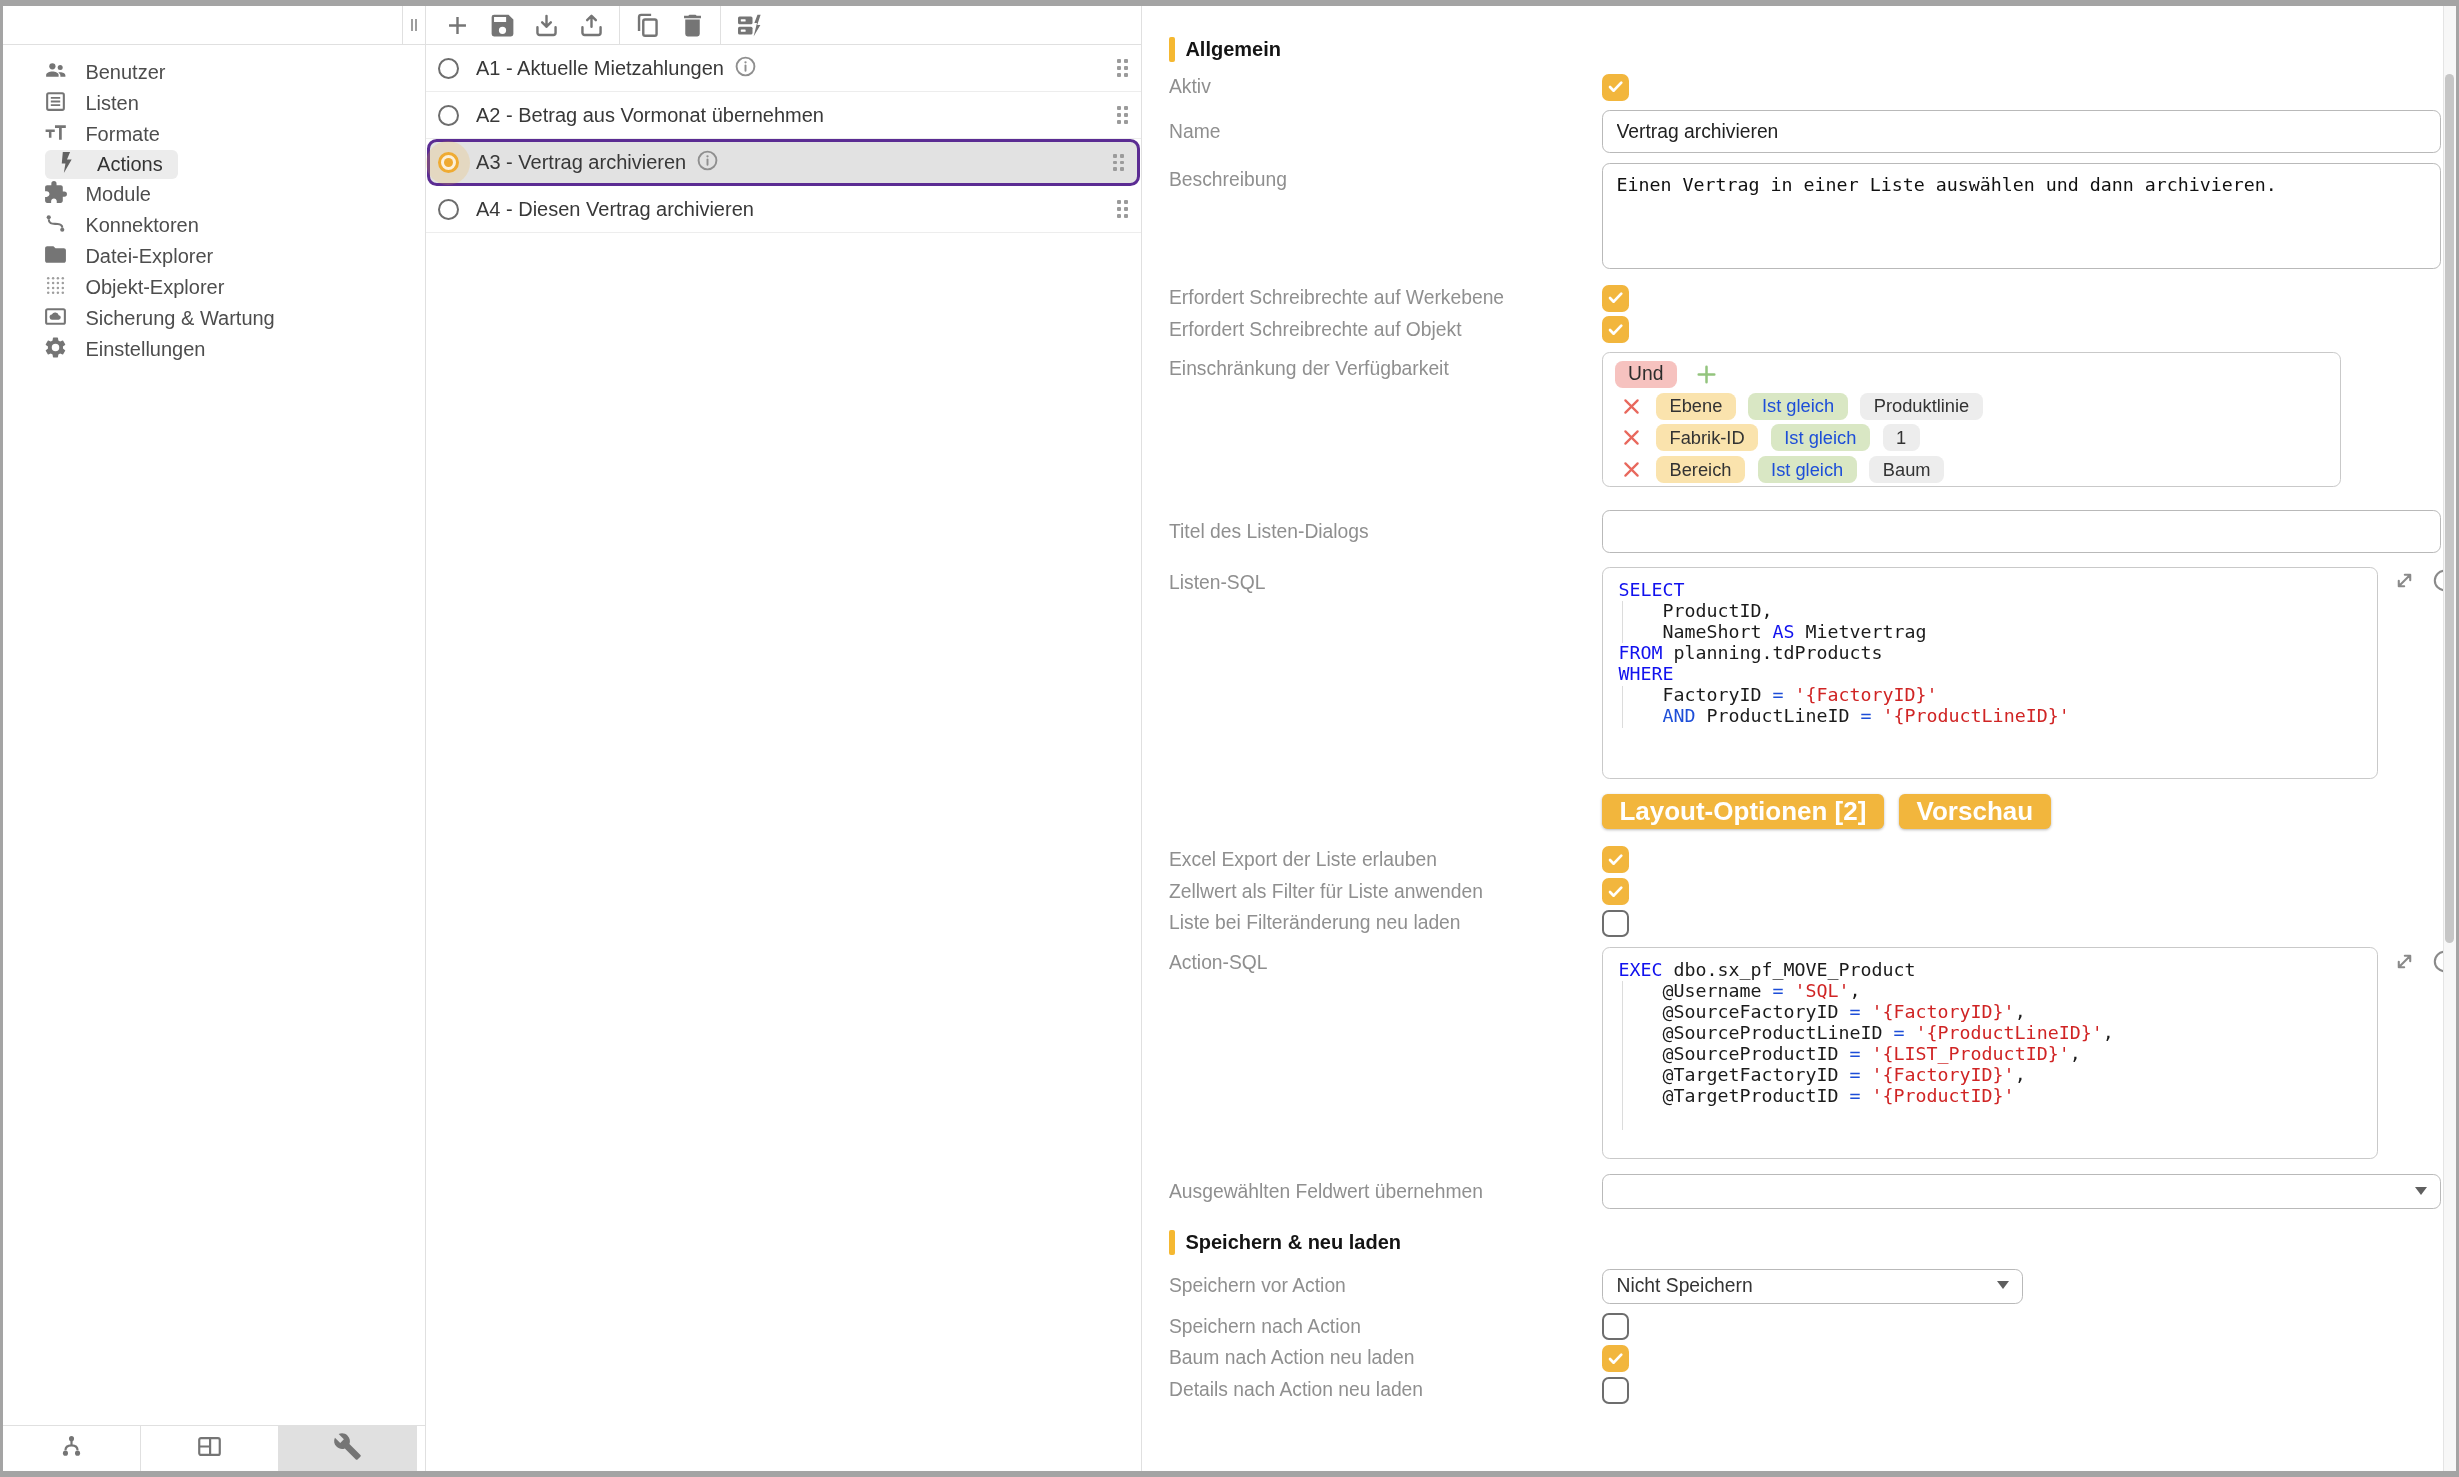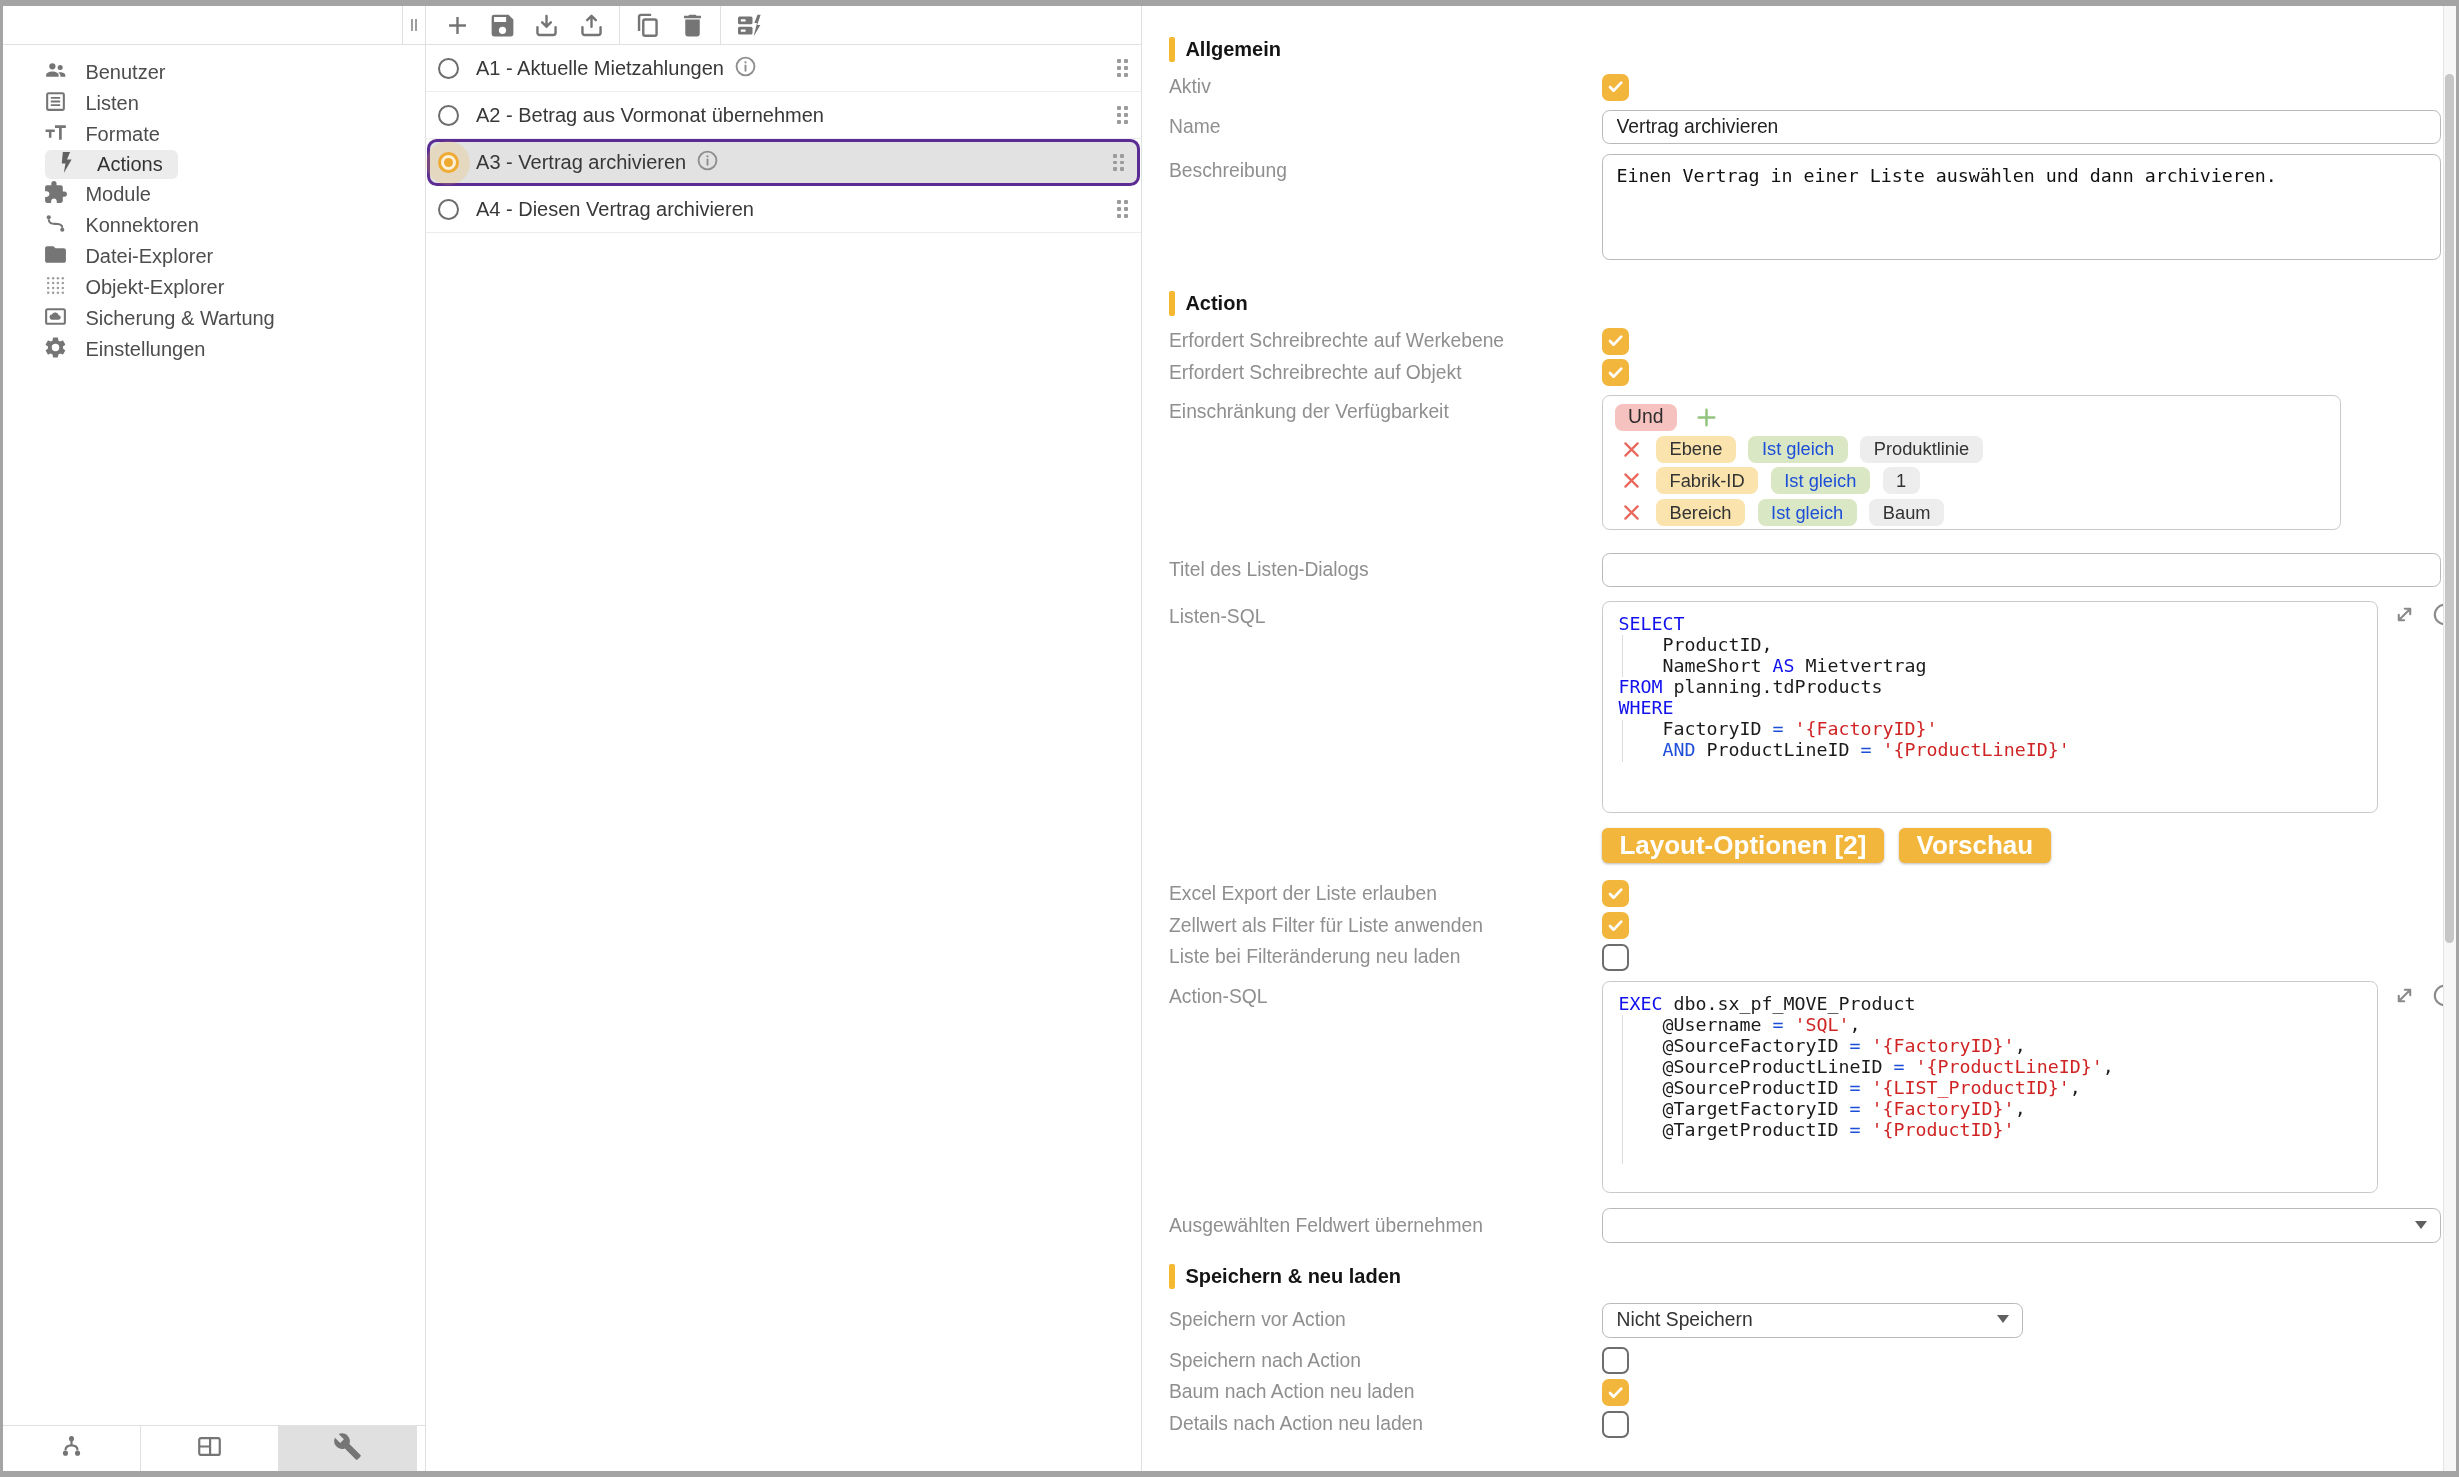--- a/index.html
+++ b/index.html
@@ -46,21 +46,21 @@
   .sbar { width:5.8px; height:25px; background:#f5b831; border-radius:1.9px; margin-right:10.6px; }
   .stitle { font-size:20px; font-weight:bold; color:#141414; }
   .frow { display:flex; align-items:center;gap:16px; }
   .frow.top { align-items:flex-start; }
   .frow.top .flabel { padding-top:5.8px; }
   .flabel { width:417px; flex-shrink:0; font-size:19.3px; color:#8f8f8f; }
   .fctrl { width:839px; }
   .cb { width:27px; height:27px; border-radius:6.8px; cursor:pointer; }
   .cb.off { border:2.9px solid #6d6d6d; background:#fff; }
   .cb.on { background:#f2b63d; display:flex; align-items:center; justify-content:center; }
-  .tinput { width:100%; height:34px; border:1.9px solid #b9b9b9; border-radius:7.7px; padding:0 13.5px; font-family:"Liberation Sans",sans-serif; font-size:19.3px; color:#222; outline:none; background:#fff; }
+  .tinput { width:100%; height:43px; border:1.9px solid #b9b9b9; border-radius:7.7px; padding:0 13.5px; font-family:"Liberation Sans",sans-serif; font-size:19.3px; color:#222; outline:none; background:#fff; }
   .tarea { width:100%; height:106px; border:1.9px solid #b9b9b9; border-radius:7.7px; padding:9.7px 13.5px; font-family:"DejaVu Sans Mono",monospace; font-size:18.3px; color:#111; resize:none; outline:none; }
   .selectbox { width:100%; height:35px; border:1.9px solid #b9b9b9; border-radius:7.7px; display:flex; align-items:center; padding:0 13.5px; position:relative; background:#fff; cursor:pointer; font-size:19.3px; color:#333; }
   .scaret { position:absolute; right:13.5px; top:11.6px; width:0; height:0; border-left:6.8px solid transparent; border-right:6.8px solid transparent; border-top:8.7px solid #5f5f5f; }
 
   .condbox { width:739px; height:135px; border:1.9px solid #c9c9c9; border-radius:7.7px; padding:7.7px 11.6px; display:flex; flex-direction:column; gap:4.8px; }
   .condrow { display:flex; align-items:center; gap:12.6px; }
   .chip { height:27px; border-radius:7.7px; padding:0 13.5px; display:inline-flex; align-items:center; font-size:18.3px; color:#333; cursor:pointer; }
   .chip.und { background:#f6c2bf; font-size:19.3px; color:#2c2c2c; }
   .chip.field { background:#fae3ad; }
   .chip.op { background:#d9e7c4; }
@@ -348,24 +348,20 @@
     <div class="frow" style="margin-top:9.7px;">
       <span class="flabel">Name</span>
       <span class="fctrl"><input class="tinput" value="Vertrag archivieren" style=""></span>
     </div>
 
     <div class="frow top" style="margin-top:9.7px;">
       <span class="flabel">Beschreibung</span>
       <span class="fctrl"><textarea class="tarea" style="">Einen Vertrag in einer Liste auswählen und dann archivieren.</textarea></span>
     </div>
 
-    <div class="shead" style="margin-top:27px;">
-      <span class="sbar"></span>
-      <span class="stitle">Action</span>
-    </div>
 
     <div class="frow" style="margin-top:11.6px;">
       <span class="flabel">Erfordert Schreibrechte auf Werkebene</span>
       <span class="cb on">
           <svg width="19.3" height="19.3" viewBox="0 0 24 24" fill="none" stroke="#fff" stroke-width="3.4" stroke-linecap="round" stroke-linejoin="round">
             <path d="M5 12.5l4.5 4.5L19 7"></path>
           </svg>
         </span>
     </div>
 

